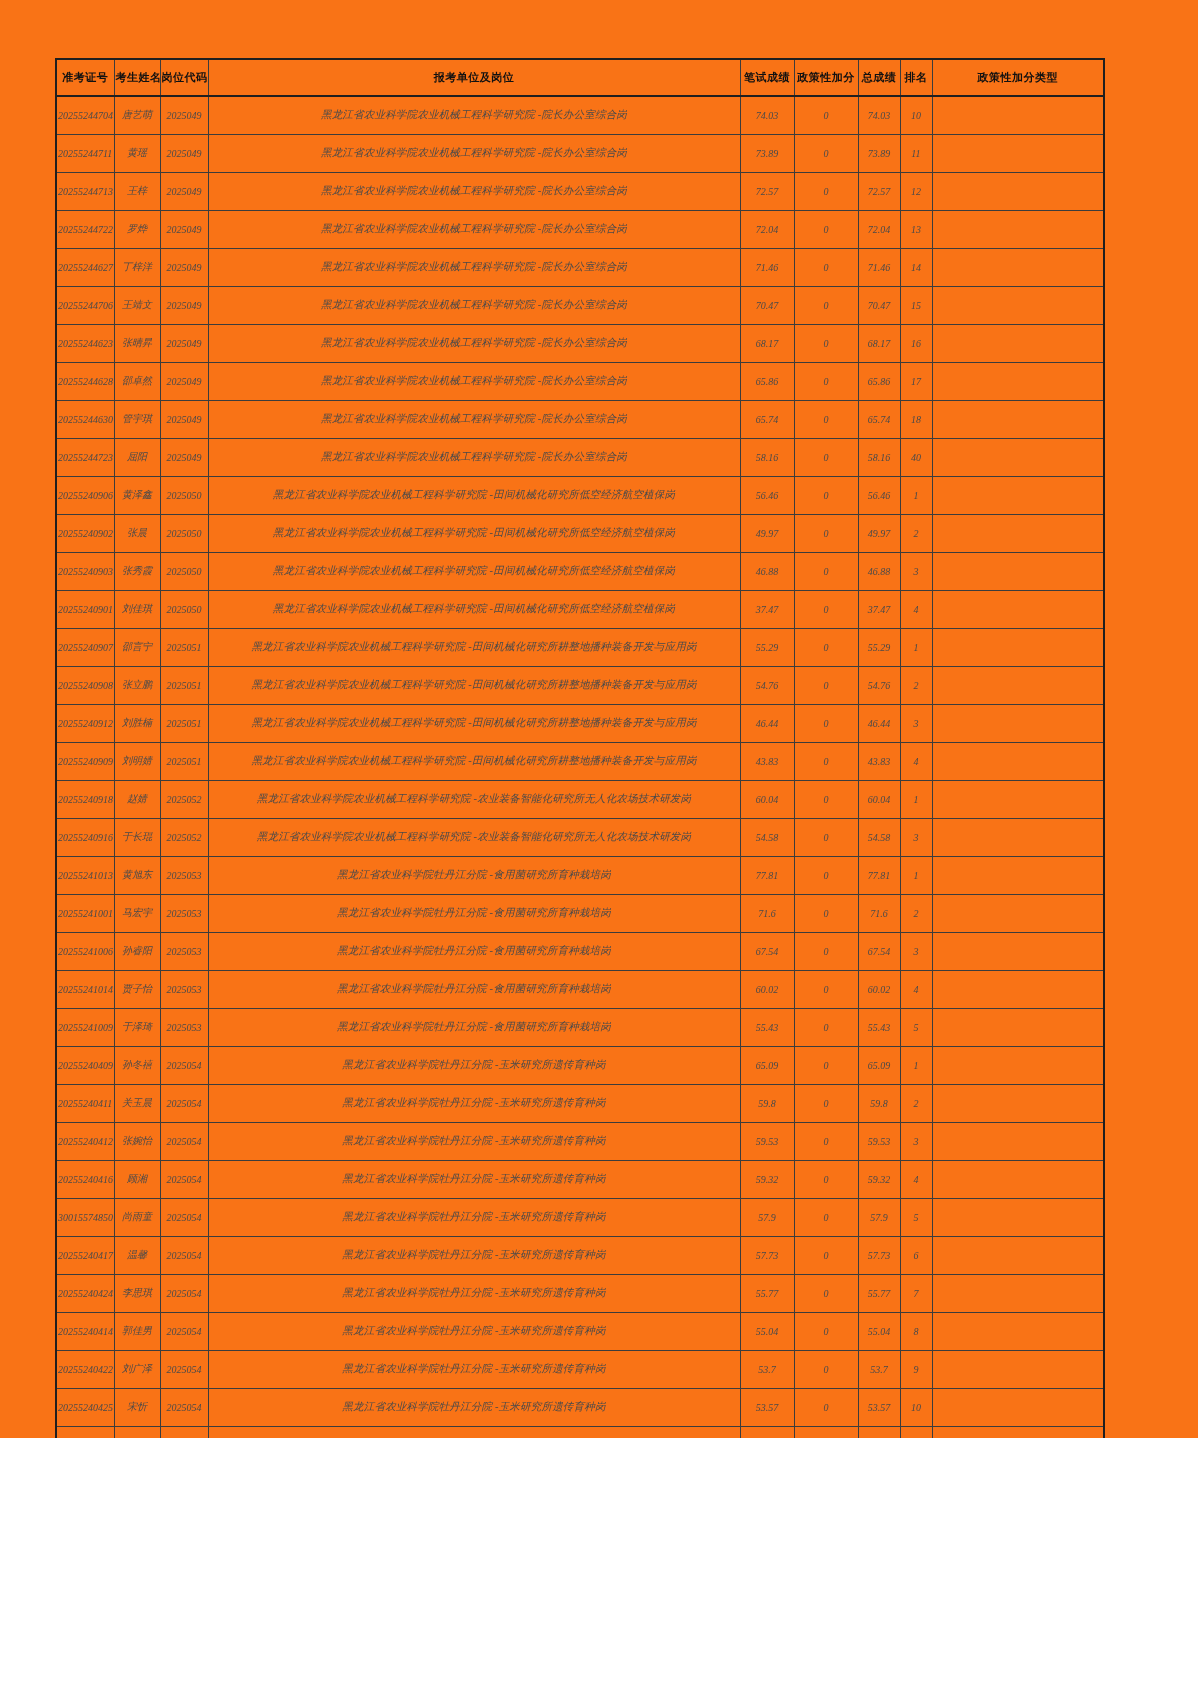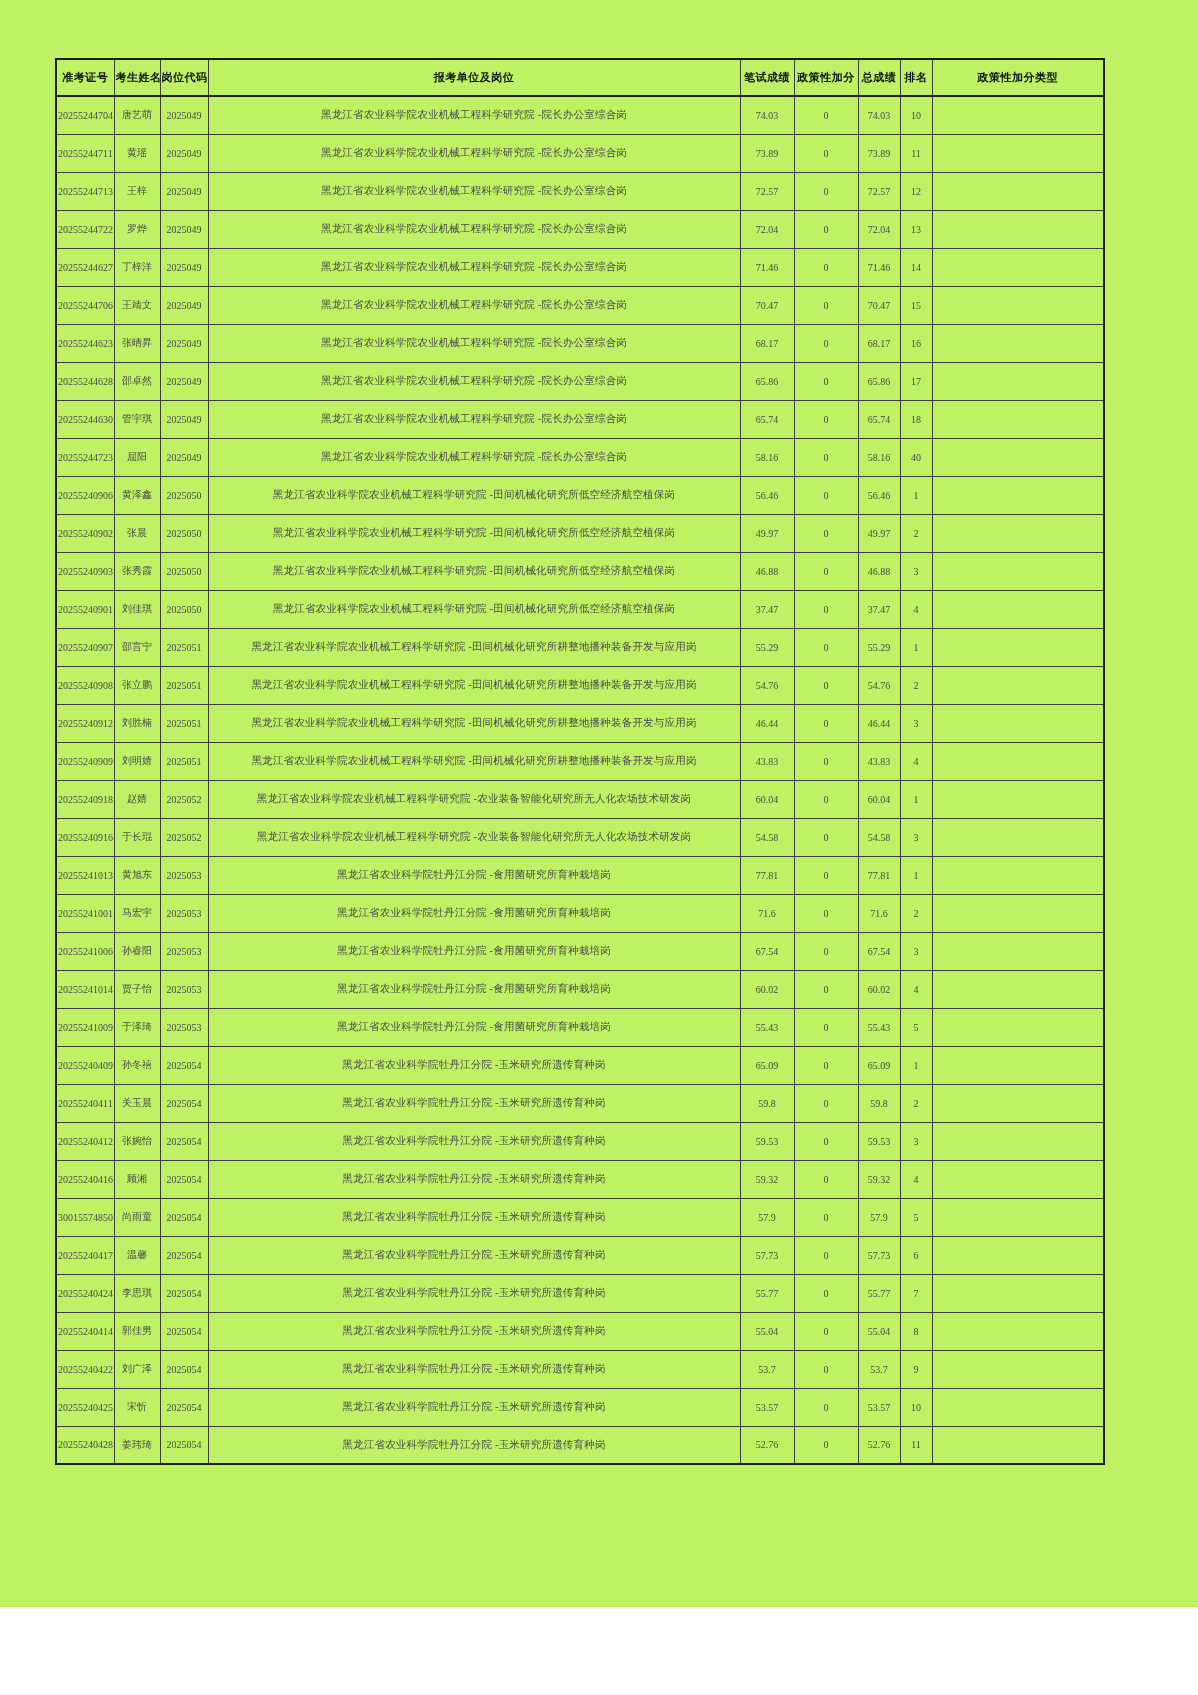--- a/index.html
+++ b/index.html
@@ -3,22 +3,22 @@
 <meta charset="utf-8">
 <style>
   html, body {
     margin: 0;
     padding: 0;
     background: #ffffff;
   }
   .page {
     position: relative;
     width: 1198px;
-    height: 1607px;
-    background: #bef264;
+    height: 1438px;
+    background: #f97316;
     font-family: "Liberation Serif", "DejaVu Serif", serif;
     color: #333;
   }
   table.results {
     position: absolute;
     left: 55px;
     top: 58px;
     width: 1048px;
     border-collapse: collapse;
     table-layout: fixed;
@@ -37,20 +37,21 @@
   }
   table.results th {
     font-size: 11px;
     font-weight: bold;
     color: #111;
     border-bottom: 2px solid #1f1f1f;
     letter-spacing: 0.5px;
   }
   table.results tbody tr {
     height: 38px;
+    font-style: italic;
   }
   table.results td {
     font-size: 10px;
     color: #4a4a4a;
   }
   table.results td.pos {
     font-size: 10.5px;
     letter-spacing: 0.2px;
     margin-top: 27px;
   }

